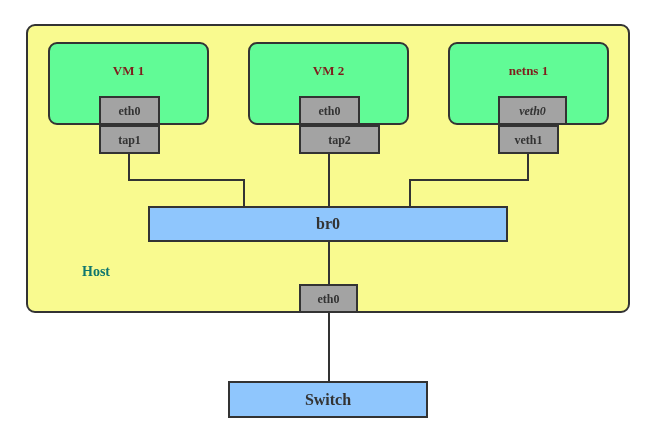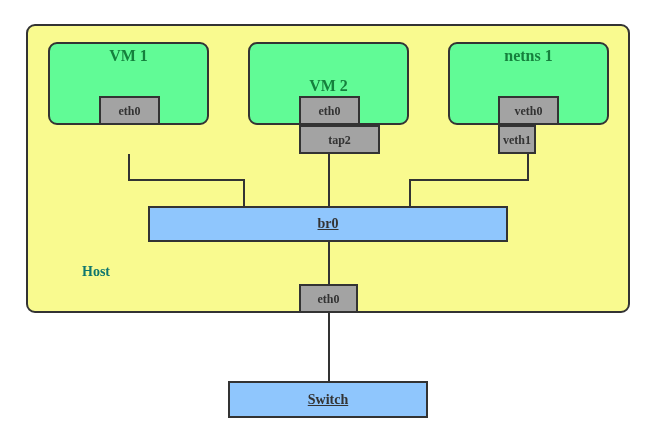--- a/index.html
+++ b/index.html
@@ -39,23 +39,23 @@
   }
 
   
   .vm-box {
     background: #61fb96;
     border-radius: 9px;
     align-items: flex-start;
     justify-content: center;
   }
   .vm-label {
-    margin-top: 4px;
-    font-size: 16px;
-    color: #15803d;
+    margin-top: 20px;
+    font-size: 13px;
+    color: #7f1d1d;
     font-weight: bold;
   }
 
   
   .host-label {
     position: absolute;
     color: #0f766e;
     font-weight: bold;
     font-size: 14px;
     white-space: nowrap;
@@ -63,22 +63,21 @@
 
   
   .iface-box {
     background: #a3a3a3;
     font-size: 12px;
   }
 
   
   .wide-box {
     background: #8fc6fd;
-    font-size: 14px;
-    text-decoration: underline;
+    font-size: 16px;
   }
 
   
   .line {
     position: absolute;
     background: #333333;
   }
   .line-v { width: 2px; }
   .line-h { height: 2px; }
 </style>
@@ -92,48 +91,51 @@
   <div class="host-label" style="left:82px; top:264px;">Host</div>
 
   <div class="node vm-box" style="left:48px; top:42px; width:161px; height:83px;">
     <span class="vm-label">VM 1</span>
   </div>
 
   <div class="node iface-box" style="left:99px; top:96px; width:61px; height:29px;">
     <span>eth0</span>
   </div>
 
+  <div class="node iface-box" style="left:99px; top:125px; width:61px; height:29px;">
+    <span>tap1</span>
+  </div>
 
   <div class="line line-v" style="left:128px; top:154px; height:27px;"></div>
   <div class="line line-h" style="left:128px; top:179px; width:117px;"></div>
   <div class="line line-v" style="left:243px; top:179px; height:29px;"></div>
 
-  <div class="node vm-box" style="left:248px; top:42px; width:161px; height:83px;align-items:center;">
+  <div class="node vm-box" style="left:248px; top:42px; width:161px; height:83px;">
     <span class="vm-label">VM 2</span>
   </div>
 
   <div class="node iface-box" style="left:299px; top:96px; width:61px; height:29px;">
     <span>eth0</span>
   </div>
 
   <div class="node iface-box" style="left:299px; top:125px; width:81px; height:29px;">
     <span>tap2</span>
   </div>
 
   <div class="line line-v" style="left:328px; top:154px; height:54px;"></div>
 
   <div class="node vm-box" style="left:448px; top:42px; width:161px; height:83px;">
     <span class="vm-label">netns 1</span>
   </div>
 
-  <div class="node iface-box" style="left:498px; top:96px; width:61px; height:29px;">
+  <div class="node iface-box" style="left:498px; top:96px; width:69px; height:29px;font-style:italic;">
     <span>veth0</span>
   </div>
 
-  <div class="node iface-box" style="left:498px; top:125px; width:38px; height:29px;">
+  <div class="node iface-box" style="left:498px; top:125px; width:61px; height:29px;">
     <span>veth1</span>
   </div>
 
   <div class="line line-v" style="left:527px; top:154px; height:27px;"></div>
   <div class="line line-h" style="left:409px; top:179px; width:120px;"></div>
   <div class="line line-v" style="left:409px; top:179px; height:29px;"></div>
 
   <div class="node wide-box" style="left:148px; top:206px; width:360px; height:36px;">
     <span>br0</span>
   </div>

